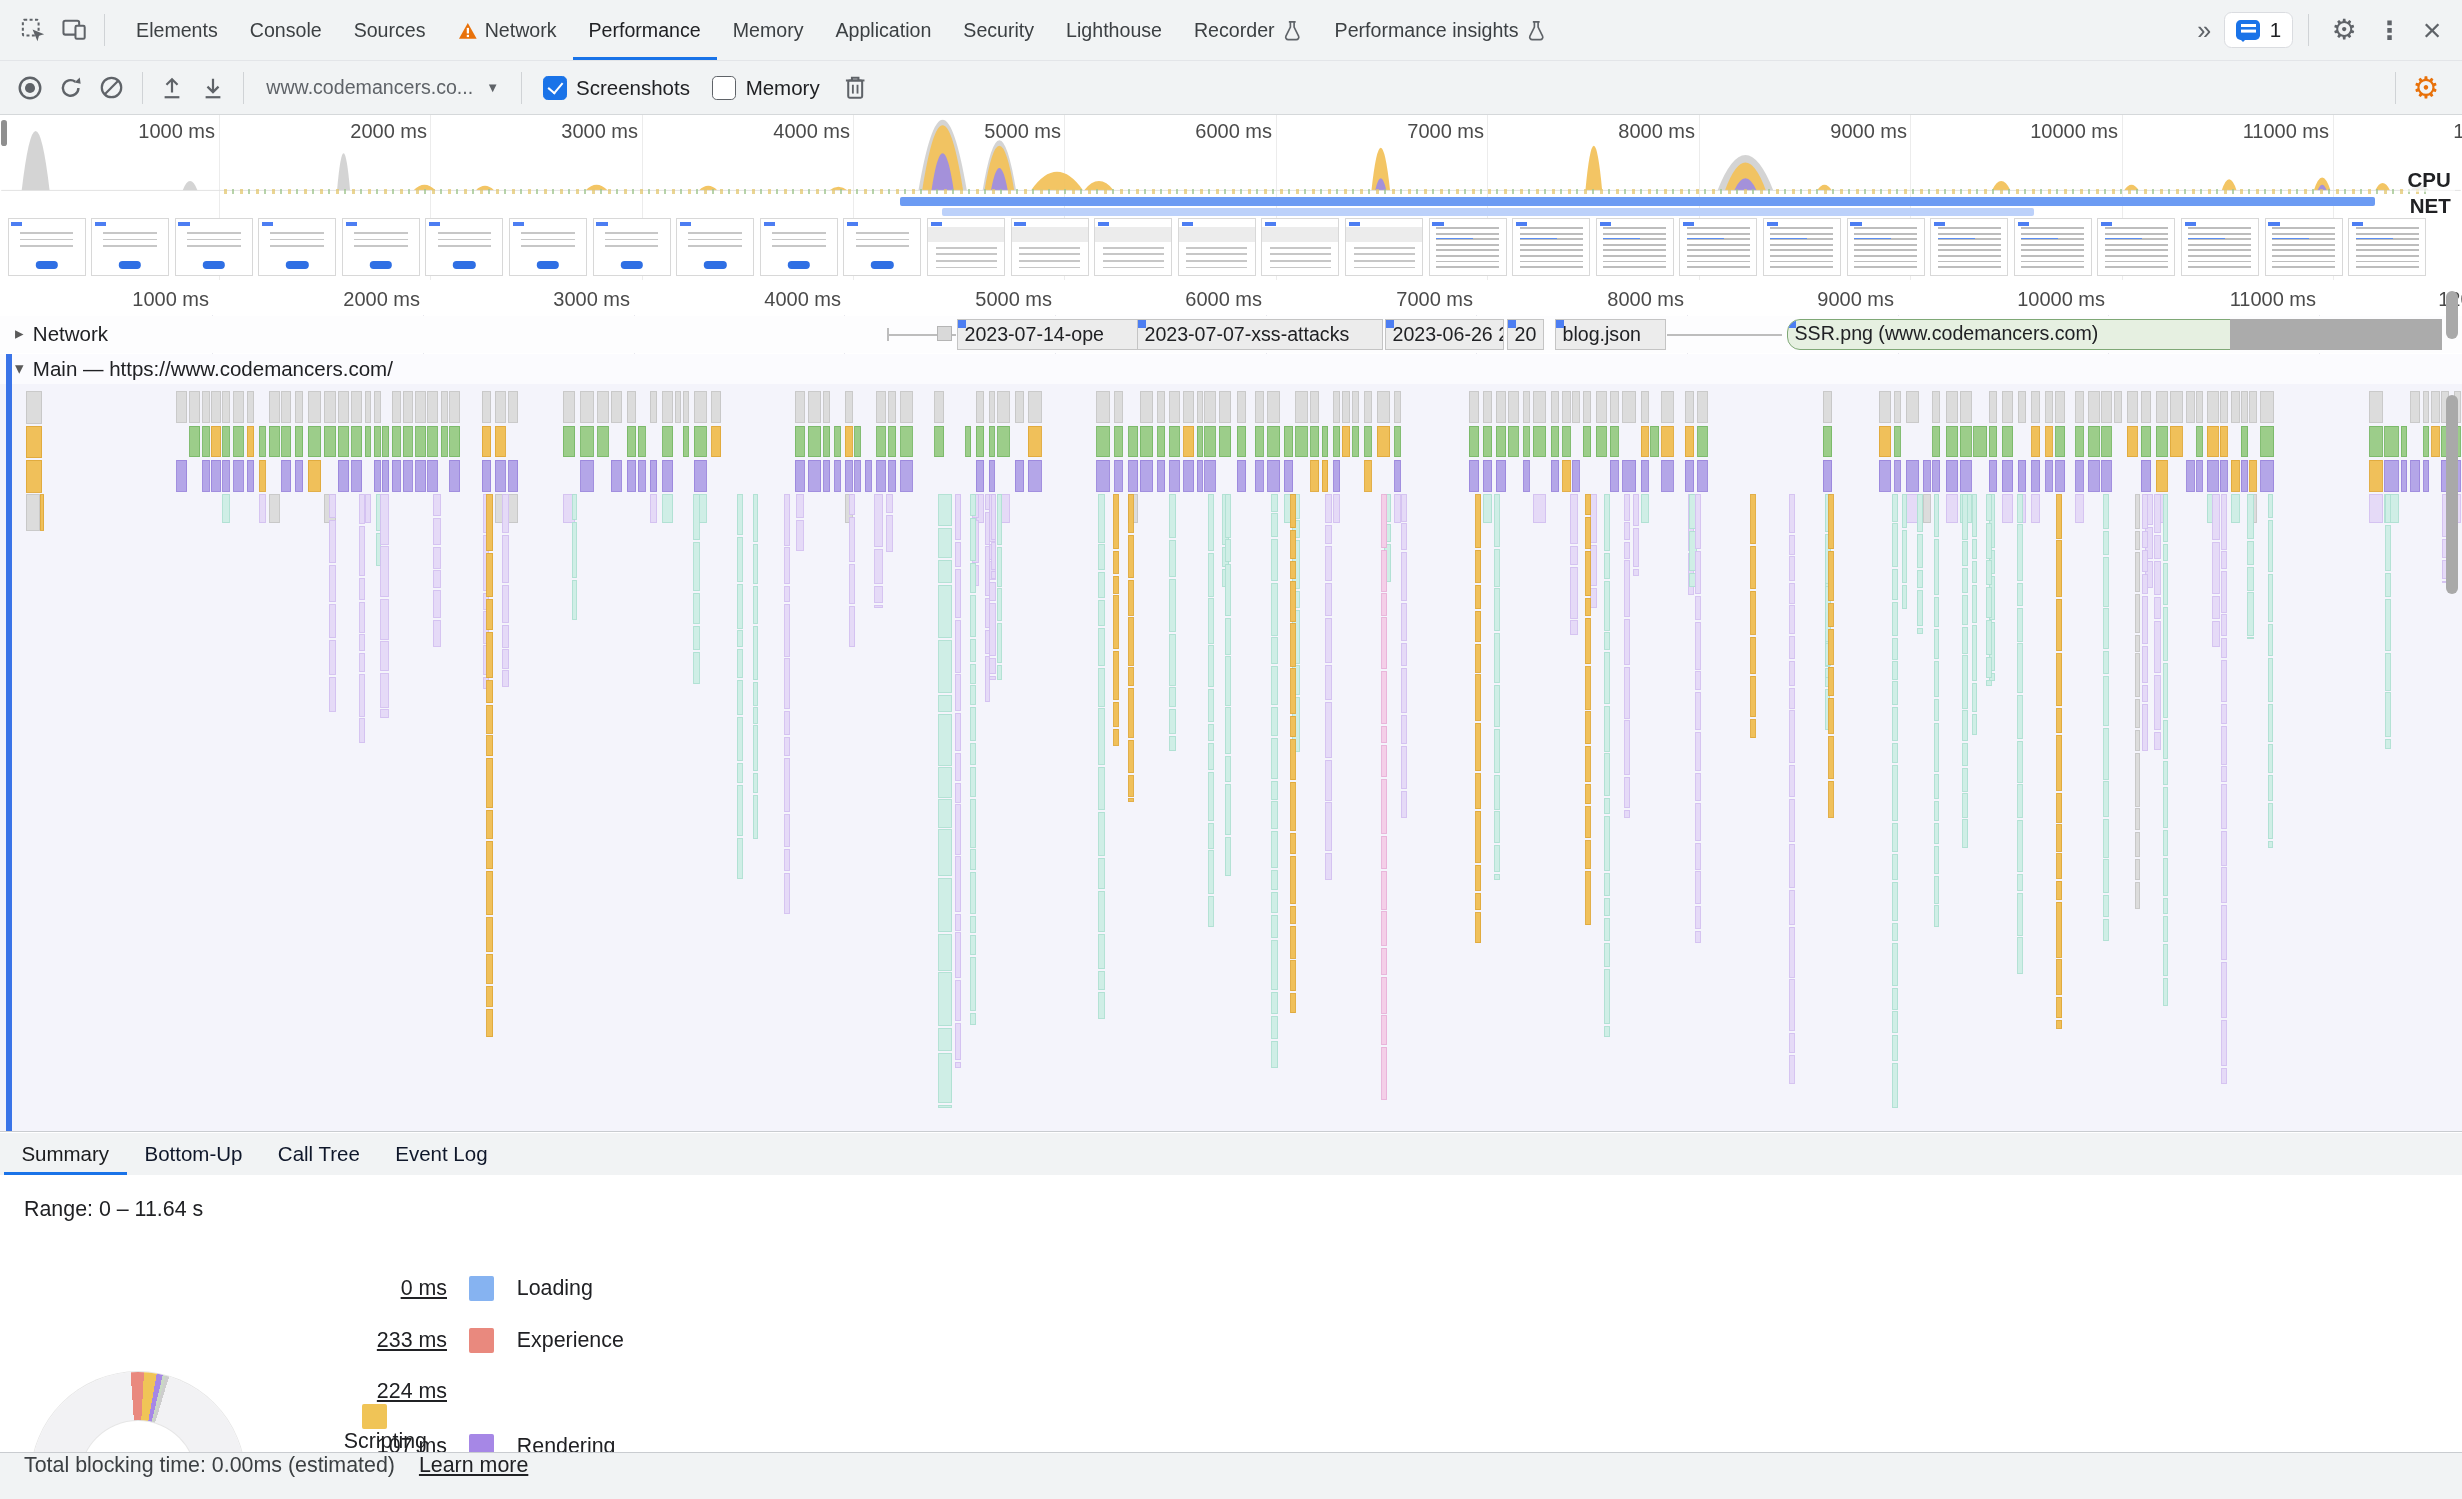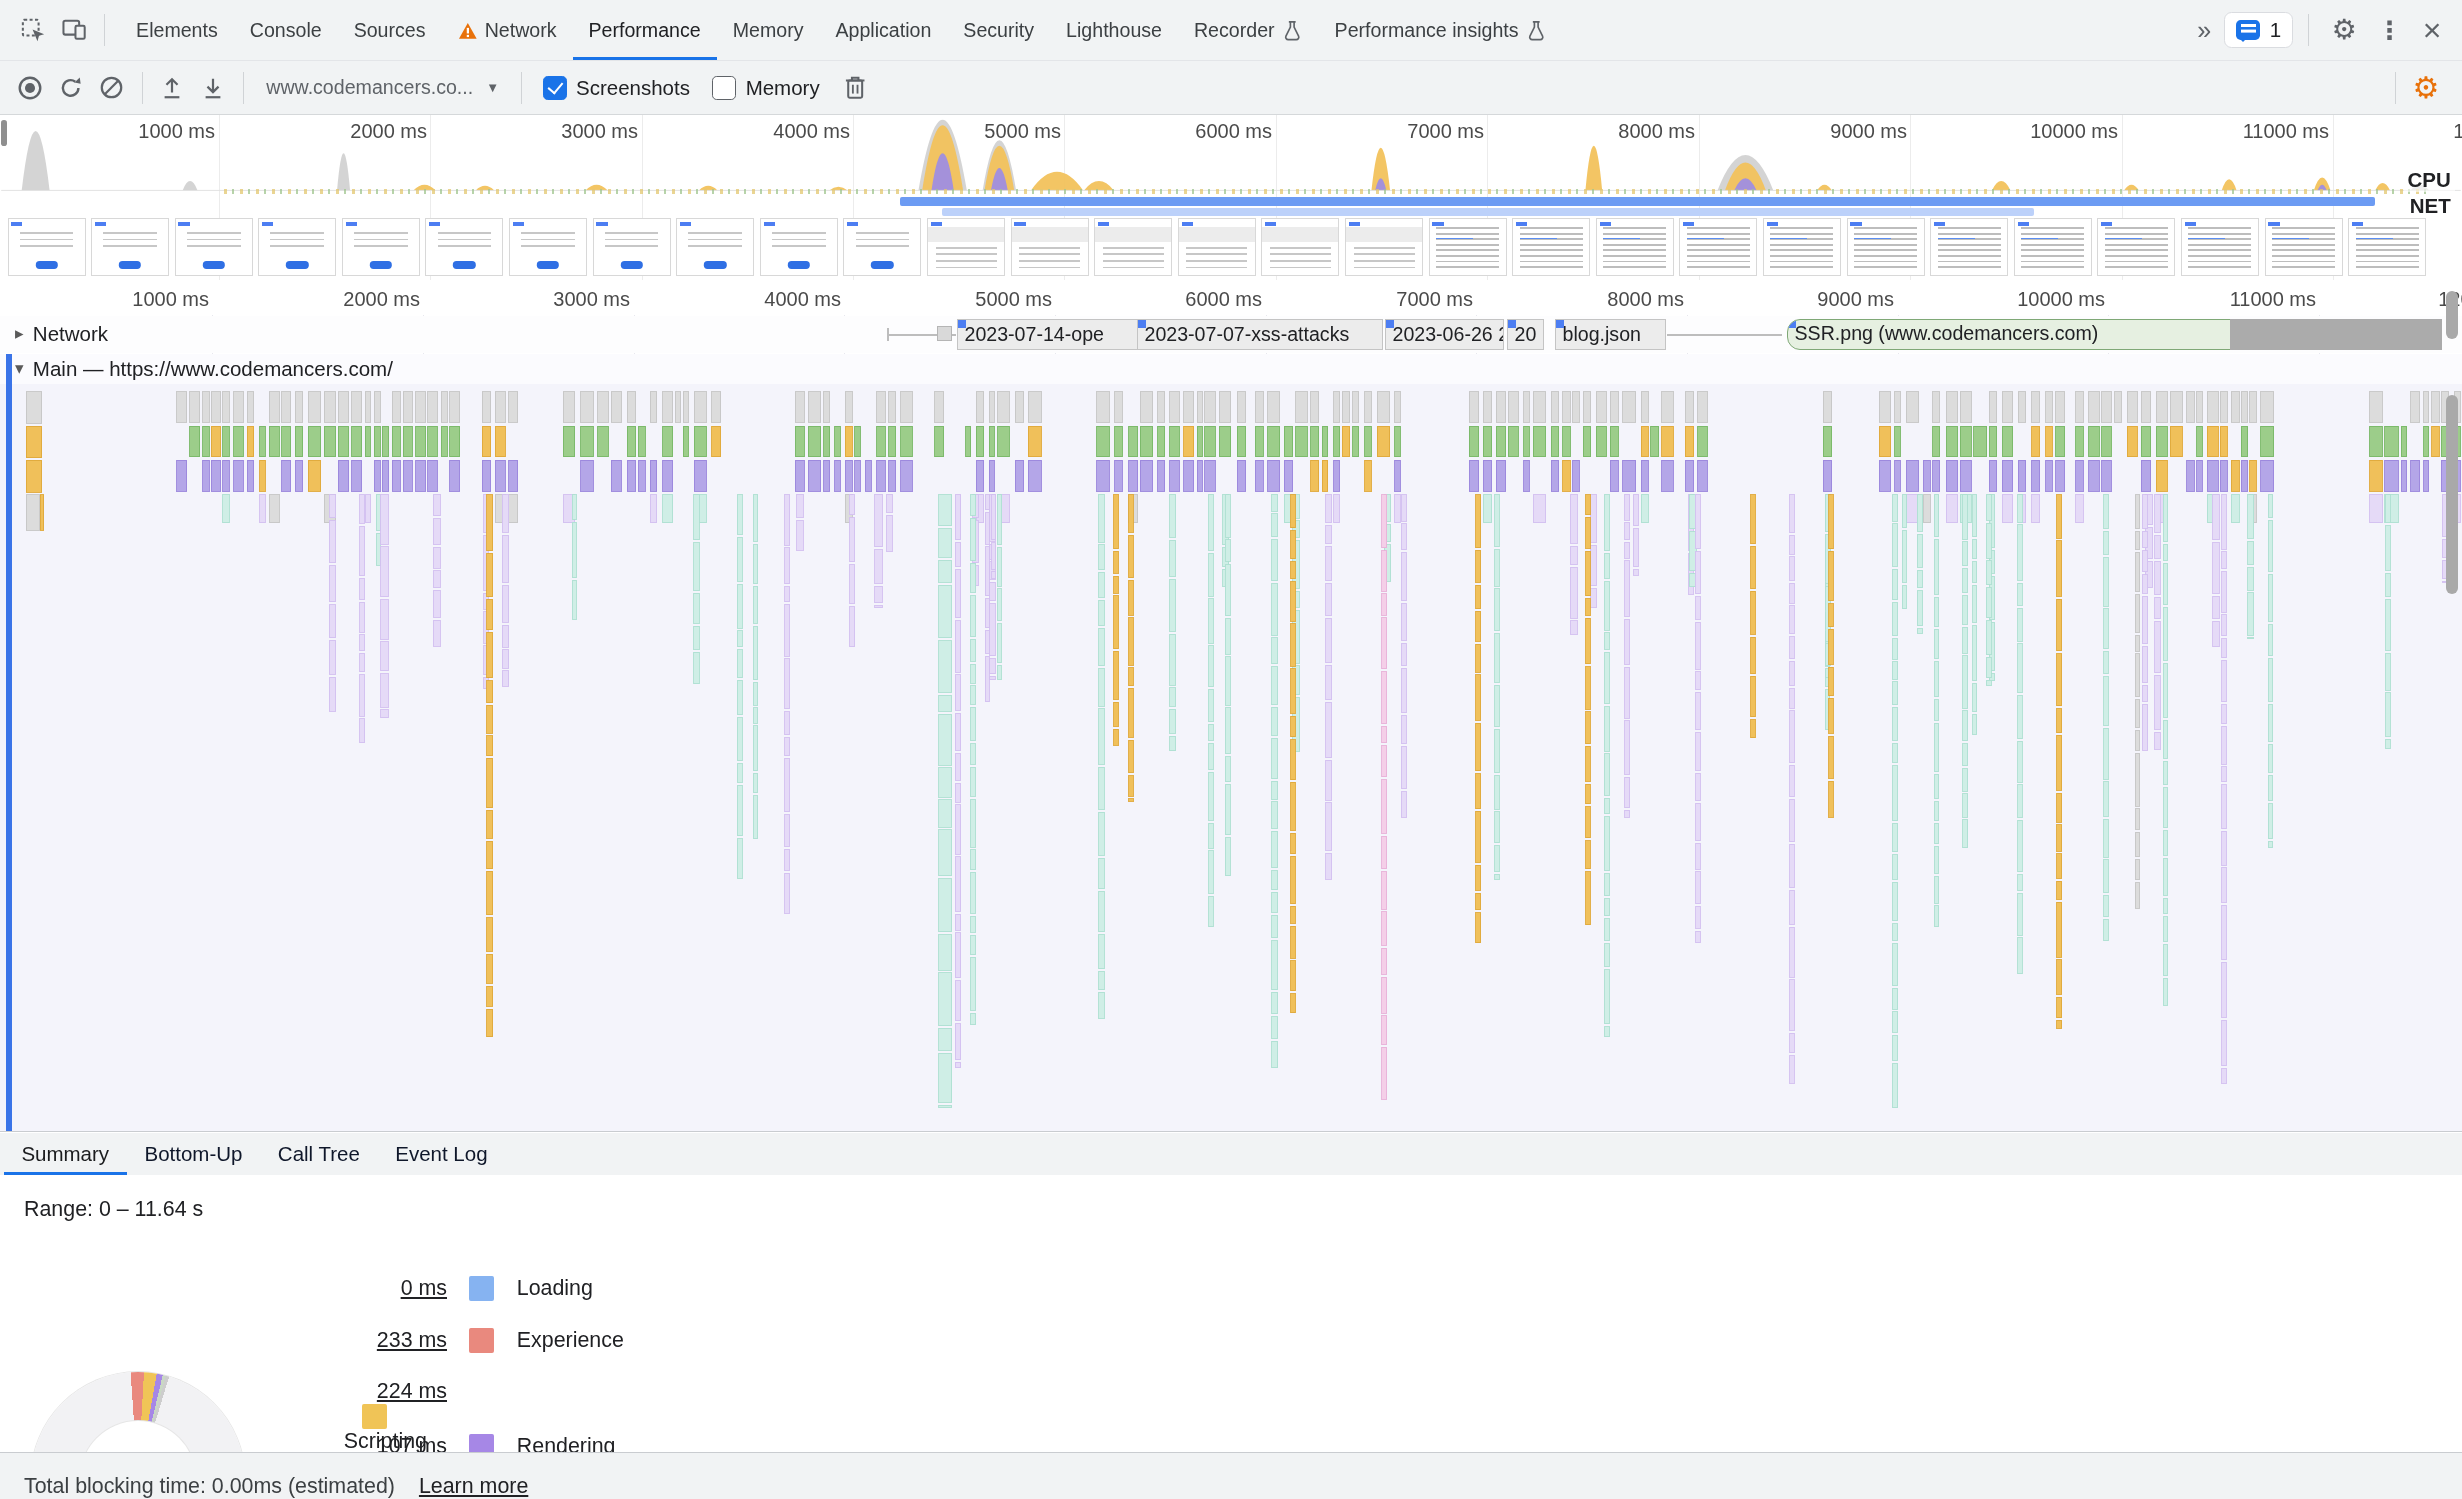--- a/index.html
+++ b/index.html
@@ -92,21 +92,21 @@
   .btab.active{border-bottom-color:#1a73e8;color:#1b1c1e;}
   .bcontent{position:absolute;top:43px;left:0;right:0;height:279px;overflow:hidden;background:#fff;}
   .range{position:absolute;left:24px;top:22.4px;font-size:21.4px;color:#202124;}
   .lrow{position:absolute;display:flex;align-items:center;}
   .ltime{width:168px;text-align:right;font-size:21.4px;color:#202124;padding-right:22.4px;text-decoration:underline;}
   .lswatch{width:25px;height:25px;border-radius:1.9px;}
   .llabel{font-size:21.4px;color:#202124;padding-left:22.4px;}
   .donut{position:absolute;left:31px;top:197px;width:214px;height:214px;border-radius:50%;box-shadow:0 0 0 0.9px #e6e6e6;}
   .donut::after{content:'';position:absolute;inset:49px;background:#fff;border-radius:50%;box-shadow:0 0 0 0.9px #e6e6e6;}
   .statusbar{position:absolute;left:0;right:0;bottom:0;height:46px;background:#f1f3f4;border-top:0.9px solid #c9ccd0;
-             display:flex;align-items:flex-end;padding-left:24px;gap:24px;z-index:25;}
+             display:flex;align-items:flex-start;padding-left:24px;gap:24px;z-index:25;}
   .statusbar span{font-size:21.4px;color:#3c4043;}
   .statusbar a{font-size:21.4px;color:#202124;text-decoration:underline;cursor:pointer;}
   svg{display:block;}
 </style>
 </head>
 <body>
 
 <div class="stage">
 
   <header class="tabbar">

